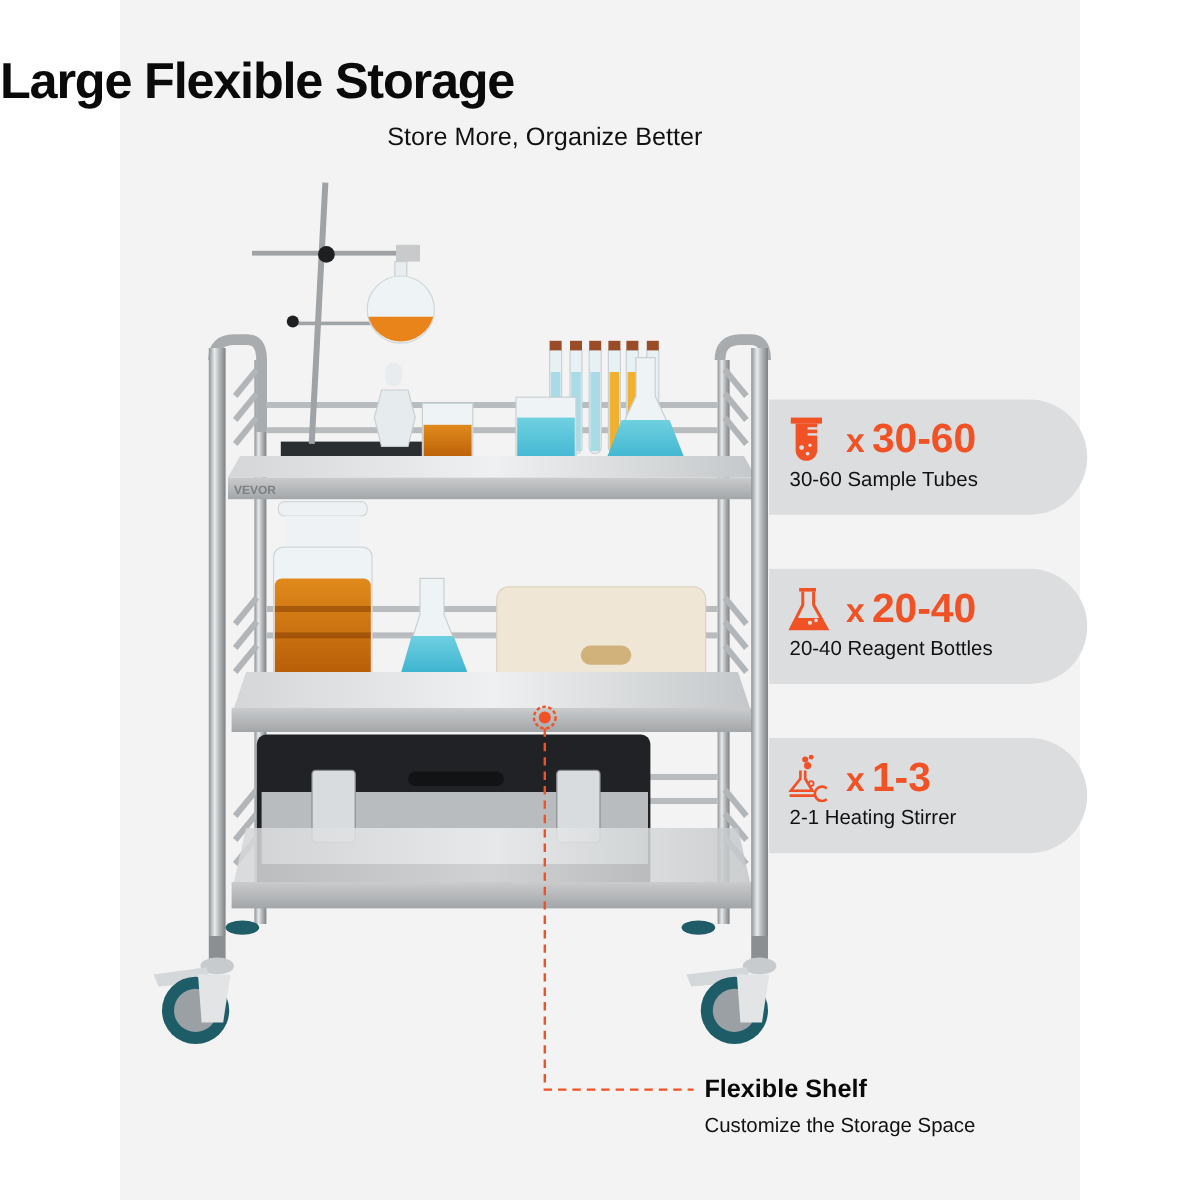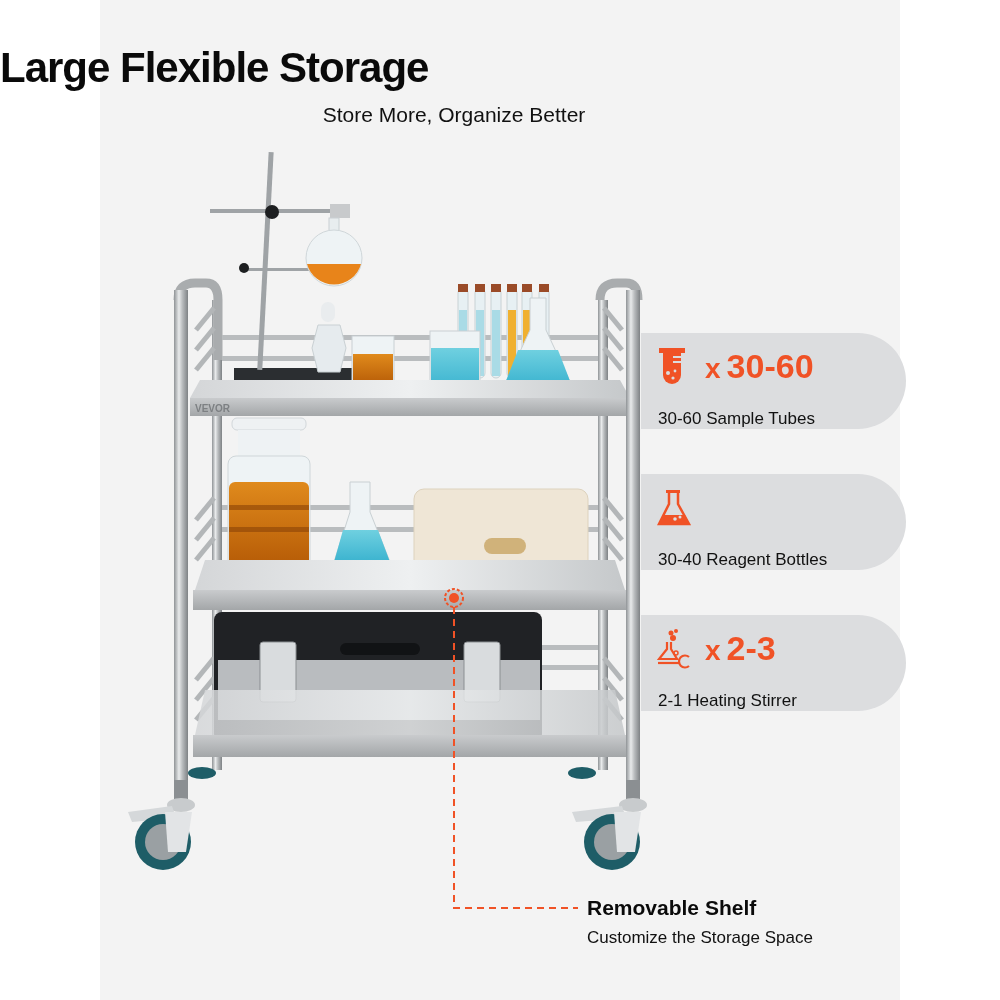--- a/index.html
+++ b/index.html
@@ -4,21 +4,21 @@
 <style>
   html,body{margin:0;padding:0;}
   body{width:1000px;height:1000px;background:#ffffff;position:relative;overflow:hidden;font-family:"Liberation Sans","DejaVu Sans",sans-serif;}
   .panel{position:absolute;left:100px;top:0;width:800px;height:1000px;background:#f3f3f3;}
   .title{position:absolute;left:0;width:1000px;top:44px;text-align:left;font-size:42px;font-weight:bold;color:#0a0a0a;letter-spacing:-1px;}
   .subtitle{position:absolute;left:0;width:908px;top:103px;text-align:center;font-size:21px;color:#111;}
   .scene{position:absolute;left:0;top:0;width:1000px;height:1000px;}
   .pill{position:absolute;left:641px;width:237px;height:96px;background:#dcdddf;border-radius:0 48px 48px 0;padding-left:28px;}
   .pill .qty{position:absolute;left:64px;top:14px;font-size:34px;font-weight:bold;color:#f05226;white-space:nowrap;}
   .pill .qty .x{font-size:28px;margin-right:6px;}
-  .pill .desc{position:absolute;left:17px;top:76px;font-size:17px;color:#111;white-space:nowrap;}
+  .pill .desc{position:absolute;left:17px;top:57px;font-size:17px;color:#111;white-space:nowrap;}
   .pill .ico{position:absolute;left:16px;top:14px;width:36px;height:40px;}
   .callout-title{position:absolute;left:587px;top:896px;font-size:21px;font-weight:bold;color:#0a0a0a;}
   .callout-desc{position:absolute;left:587px;top:928px;font-size:17px;color:#111;}
 </style>
 </head>
 <body>
 
 <div class="panel"></div>
 
 <div class="title">Large Flexible Storage</div>
@@ -206,31 +206,32 @@
 </div>
 
 <div class="pill" style="top:474px;">
   <svg class="ico" viewBox="0 0 36 40">
     <rect x="9" y="2" width="14" height="3" fill="#f05226"></rect>
     <path d="M12 5 L12 16 L2 36 L32 36 L21 16 L21 5" fill="none" stroke="#f05226" stroke-width="2.5"></path>
     <path d="M6 27 L28 27 L32 36 L2 36 Z" fill="#f05226"></path>
     <circle cx="18" cy="31" r="1.8" fill="#dcdddf"></circle>
       <circle cx="23" cy="29" r="1.5" fill="#dcdddf"></circle>
   </svg>
-  <div class="desc">30-40 Reagent Bottles</div>
+  <div class="qty"><span class="x">x</span><span>20-40</span></div>
+  <div class="desc">20-40 Reagent Bottles</div>
 </div>
 
 <div class="pill" style="top:615px;">
   <svg class="ico" viewBox="0 0 36 40">
     <circle cx="14" cy="4" r="2.5" fill="#f05226"></circle>
       <circle cx="19" cy="2" r="2" fill="#f05226"></circle>
       <circle cx="16" cy="9" r="3" fill="#f05226"></circle>
     <path d="M10 13 L10 20 L2 30 L20 30 L14 20 L14 13" fill="none" stroke="#f05226" stroke-width="2.2"></path>
     <path d="M1 34 L22 34" stroke="#f05226" stroke-width="2.2"></path>
     <circle cx="19" cy="24" r="2" fill="none" stroke="#f05226" stroke-width="1.5"></circle>
     <path d="M32 28 A6 6 0 1 0 32 37" fill="none" stroke="#f05226" stroke-width="2.2"></path>
   </svg>
-  <div class="qty"><span class="x">x</span><span>2-3</span></div>
+  <div class="qty"><span class="x">x</span><span>1-3</span></div>
   <div class="desc">2-1 Heating Stirrer</div>
 </div>
 
-<div class="callout-title">Removable Shelf</div>
+<div class="callout-title">Flexible Shelf</div>
 <div class="callout-desc">Customize the Storage Space</div>
 
 </body></html>

